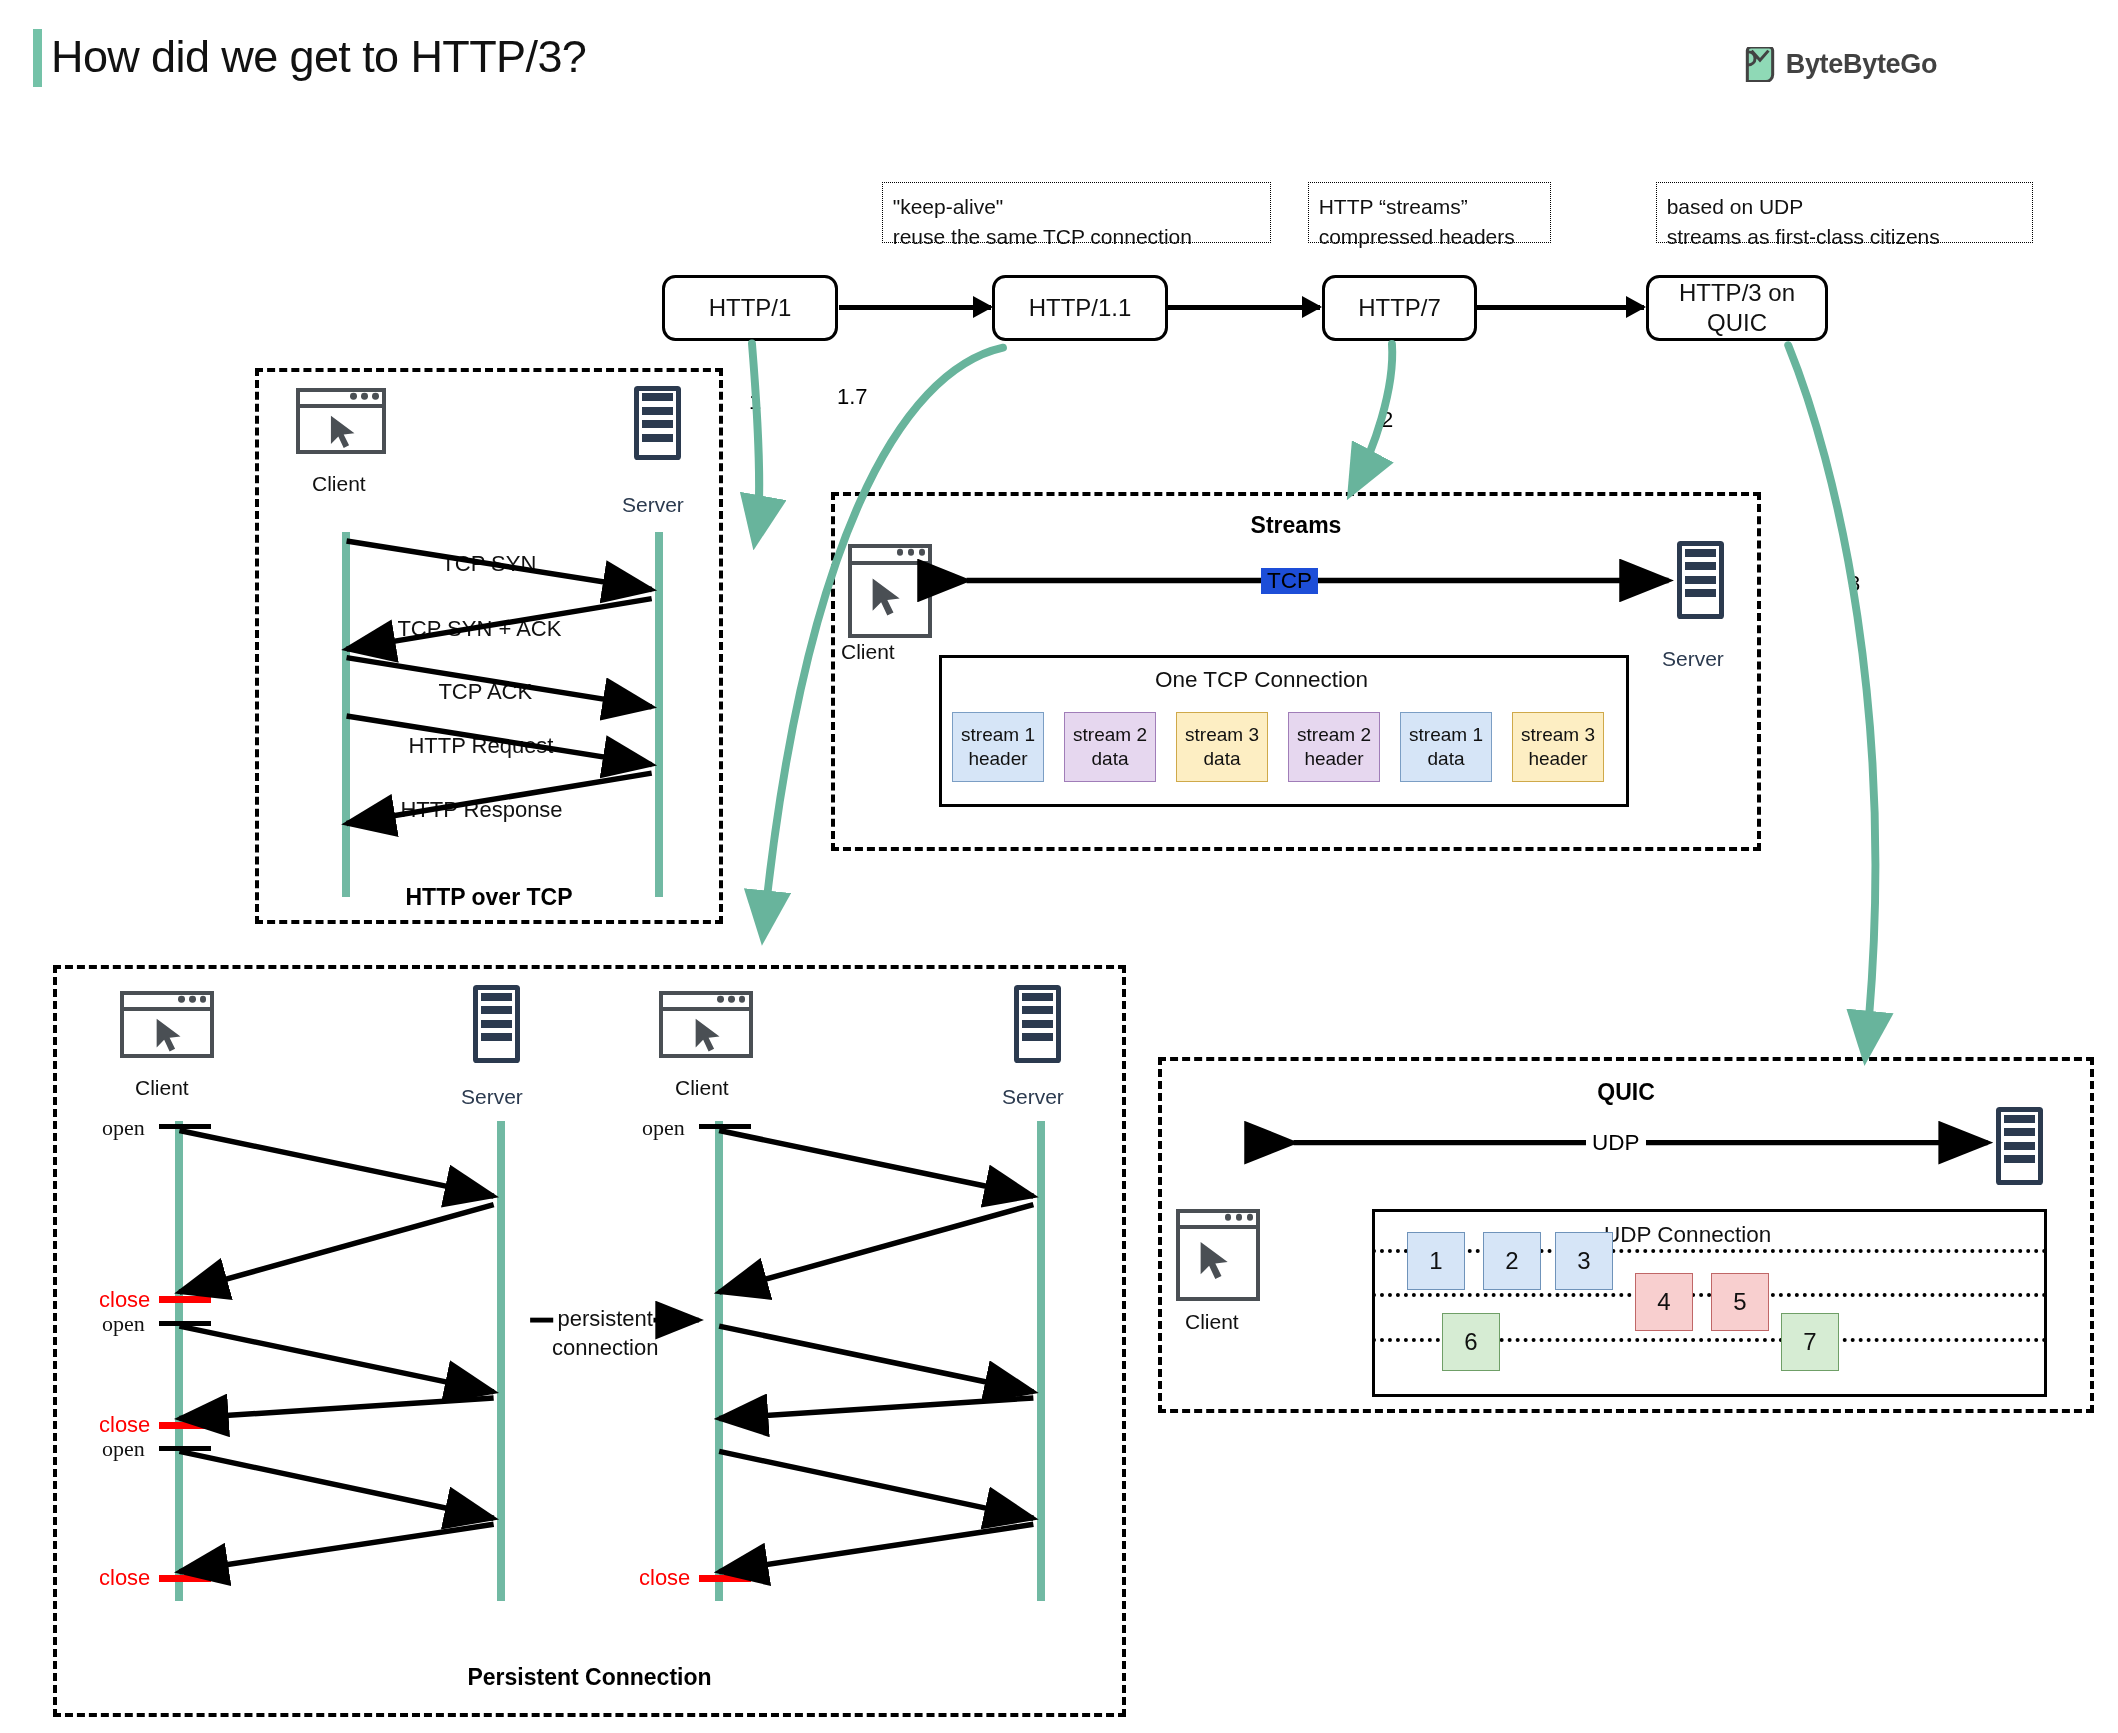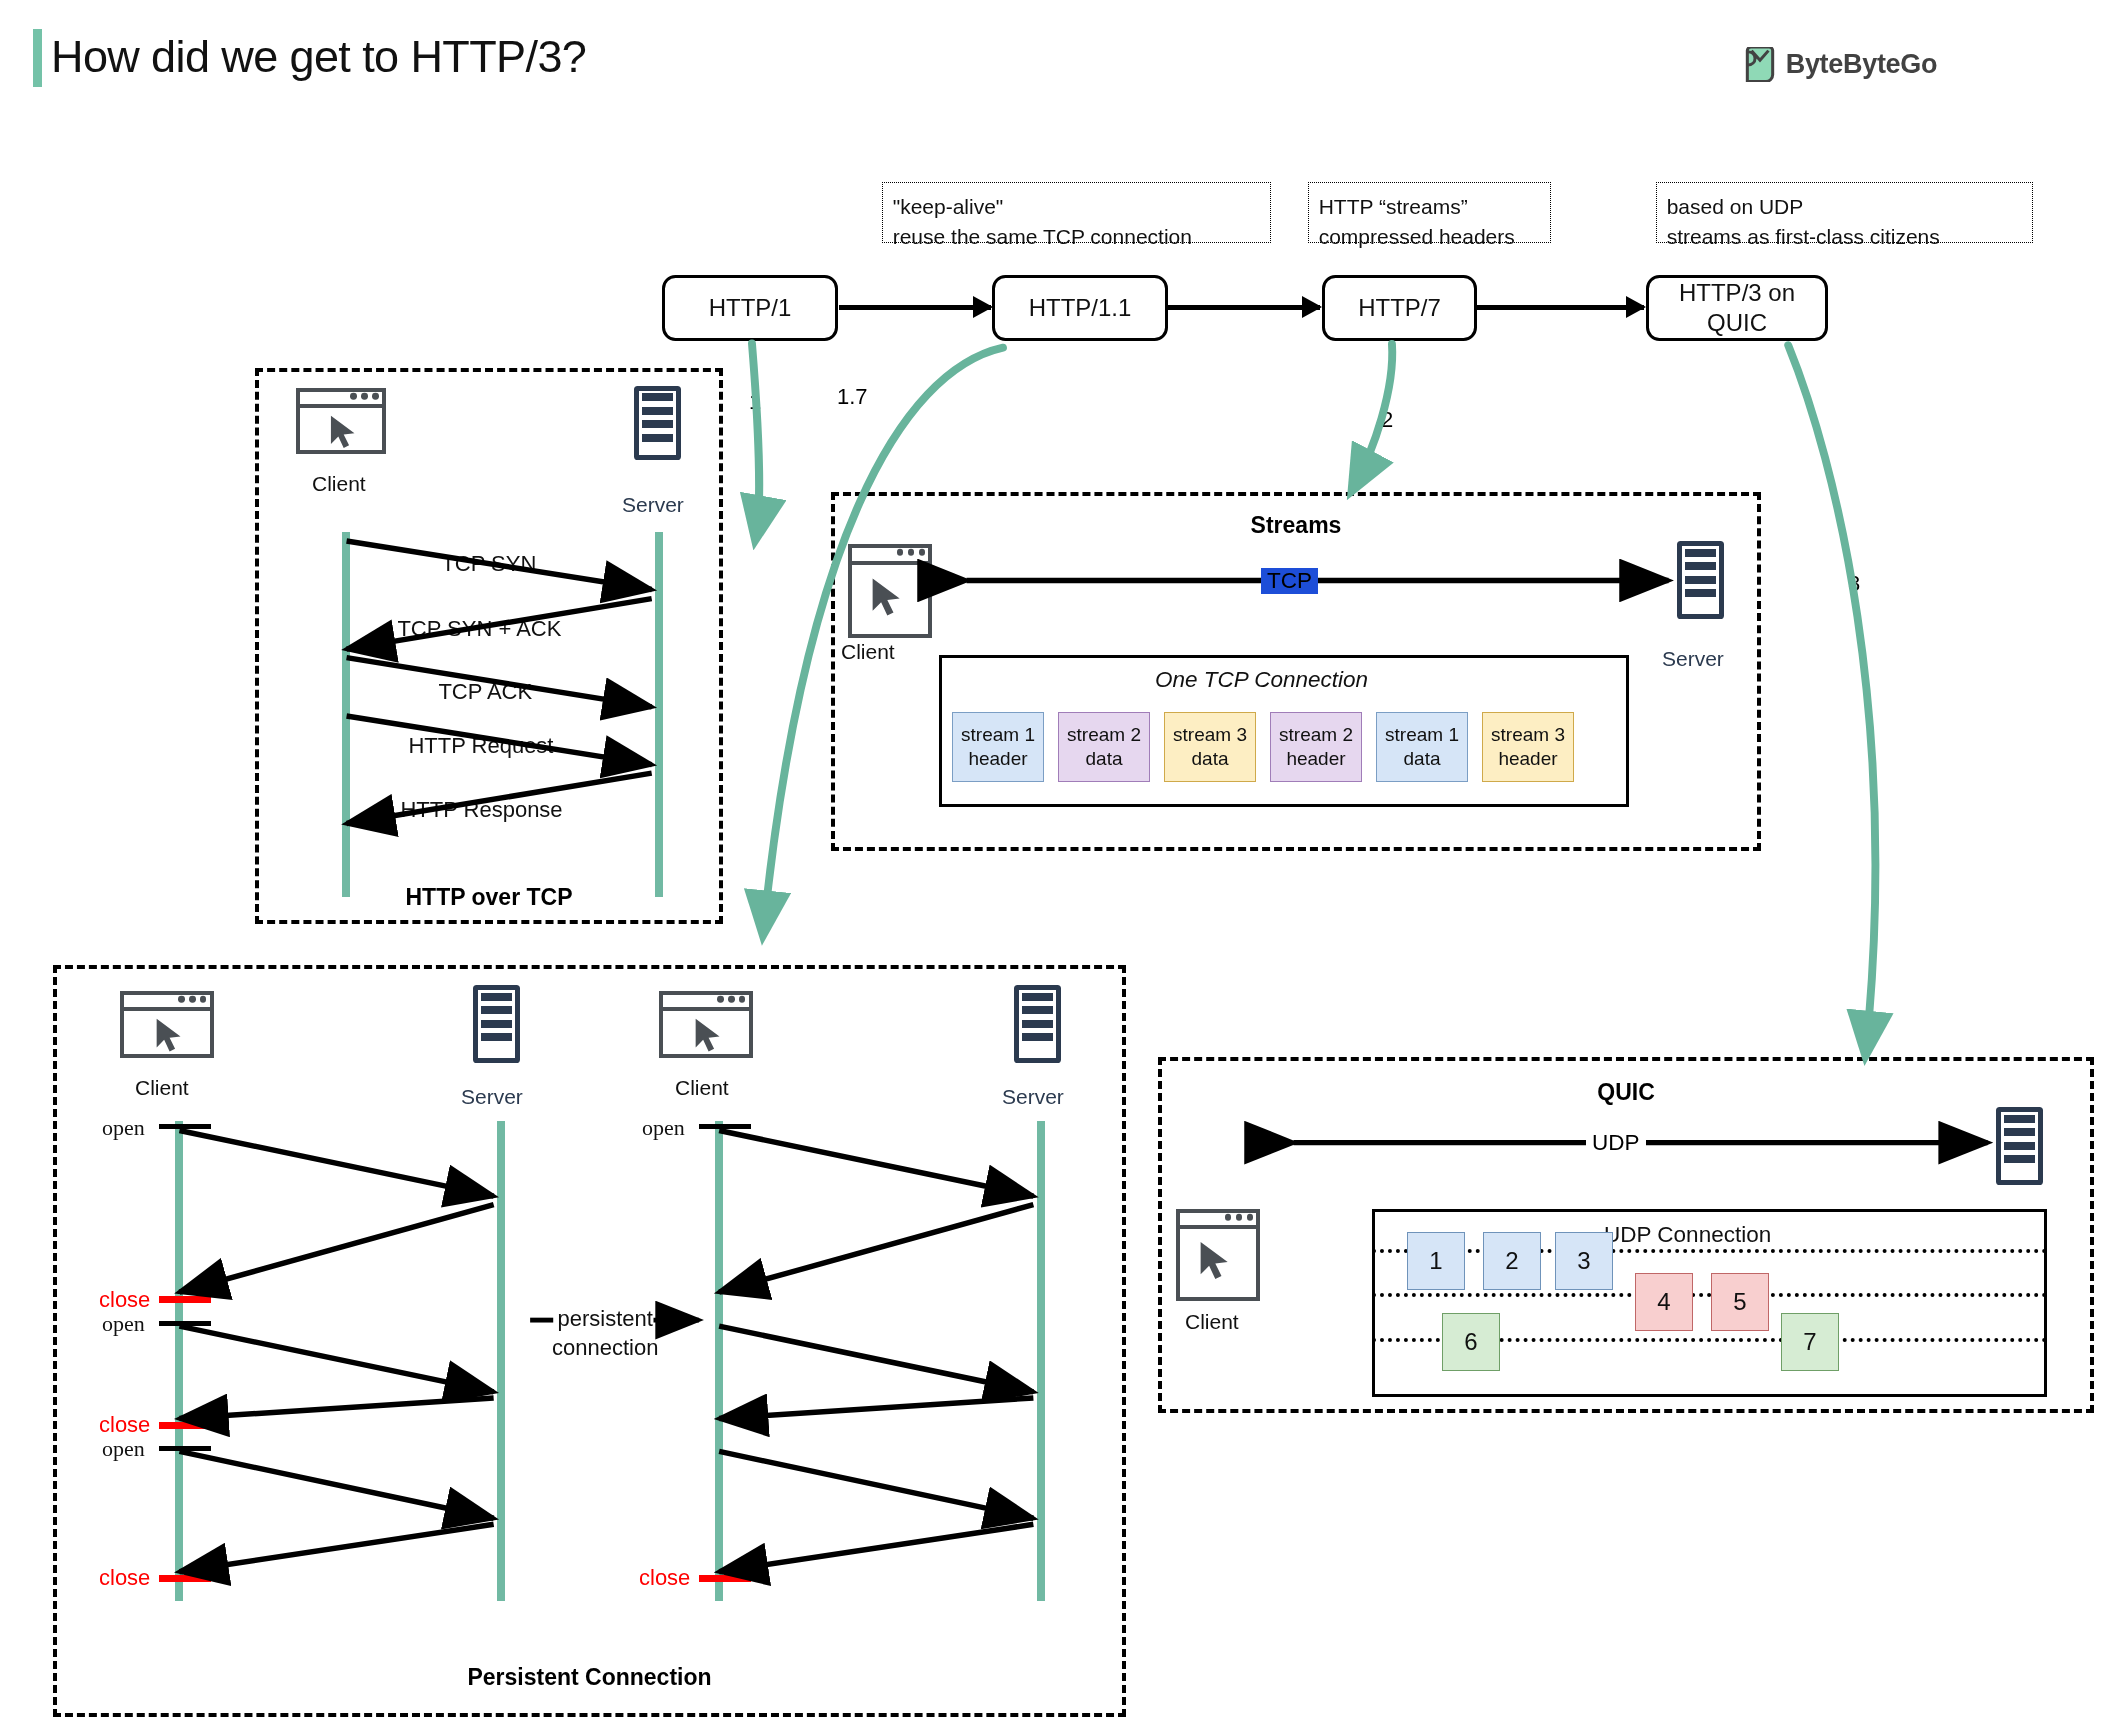--- a/index.html
+++ b/index.html
@@ -64,21 +64,21 @@
 
   
   .oc-label { position:absolute; font-size:22px; white-space:nowrap; }
   .oc-label.open { color:#111;font-family:Liberation Serif, serif; }
   .oc-label.close { color:#ff0000; }
   .oc-tick { position:absolute; height:4.9px; }
   .oc-tick.open { background:#000; }
   .oc-tick.close { background:#ff0000; height:6.7px; }
 
   
-  .stream-wrap { position:absolute; display:flex; gap:14px; }
+  .stream-wrap { position:absolute; display:flex; gap:20px; }
   .stream-cell {
     width:92px; height:70px; display:flex; flex-direction:column;
     align-items:center; justify-content:center; font-size:19px; line-height:24px; color:#111;
   }
   .s-blue   { background:#d6e5f7; border:1.8px solid #7b9ec4; }
   .s-purple { background:#e6d7ef; border:1.8px solid #a07db8; }
   .s-yellow { background:#fdeec3; border:1.8px solid #cfa94a; }
 
   .inner-box { position:absolute; border:3.6px solid #000; background:#fff; }
   .inner-title { position:absolute; font-size:22.5px; color:#111; white-space:nowrap; }
@@ -208,21 +208,21 @@
       <i></i>
       <i></i>
       <i></i>
     </div>
 </div>
 <div class="lbl" style="left:1662px; top:647px;">Server</div>
 
 <div class="abs" style="left:1261px; top:568px; font-size:22.5px; background:#1d4ed8; padding:0 6px; z-index:3;">TCP</div>
 
 <div class="inner-box" style="left:939px; top:655px; width:690px; height:152px;"></div>
-<div class="inner-title" style="left:1155px; top:667px;font-style:italic;">One TCP Connection</div>
+<div class="inner-title" style="left:1155px; top:667px;">One TCP Connection</div>
 
 <div class="stream-wrap" style="left:952px; top:712px;">
   <div class="stream-cell s-blue">
     <span>stream 1</span>
     <span>header</span>
     </div>
   <div class="stream-cell s-purple">
     <span>stream 2</span>
     <span>data</span>
     </div>

